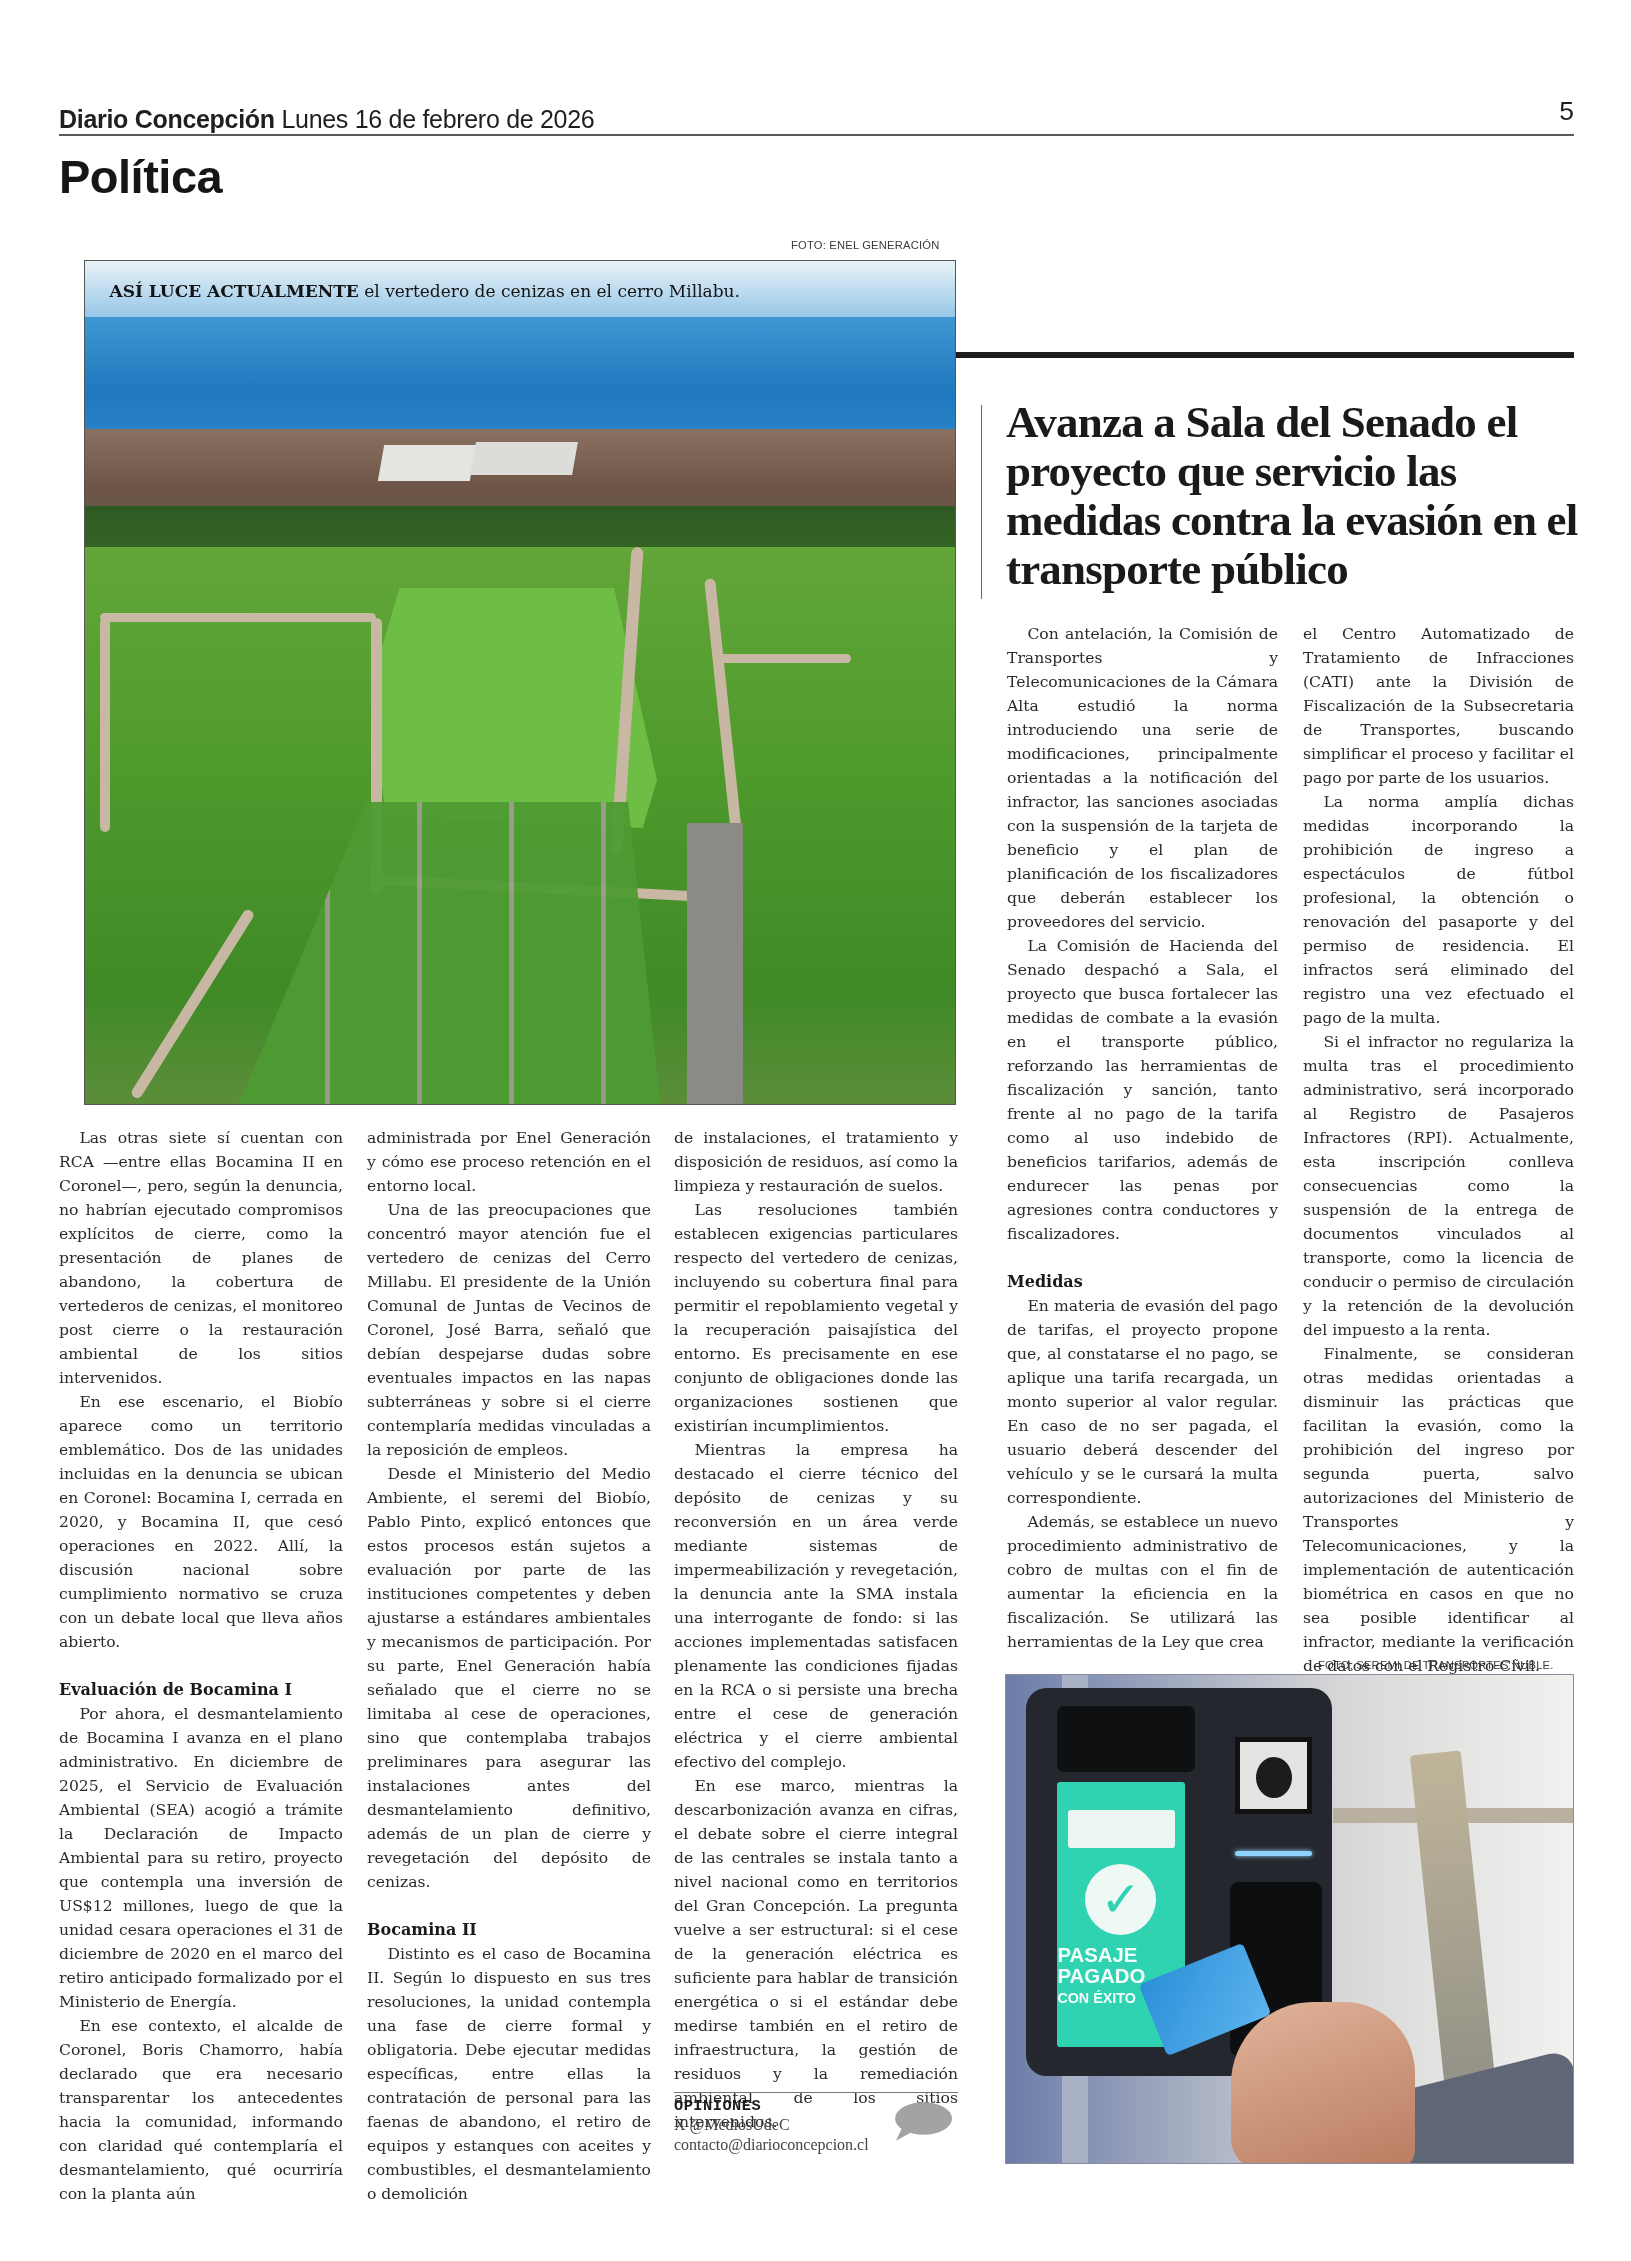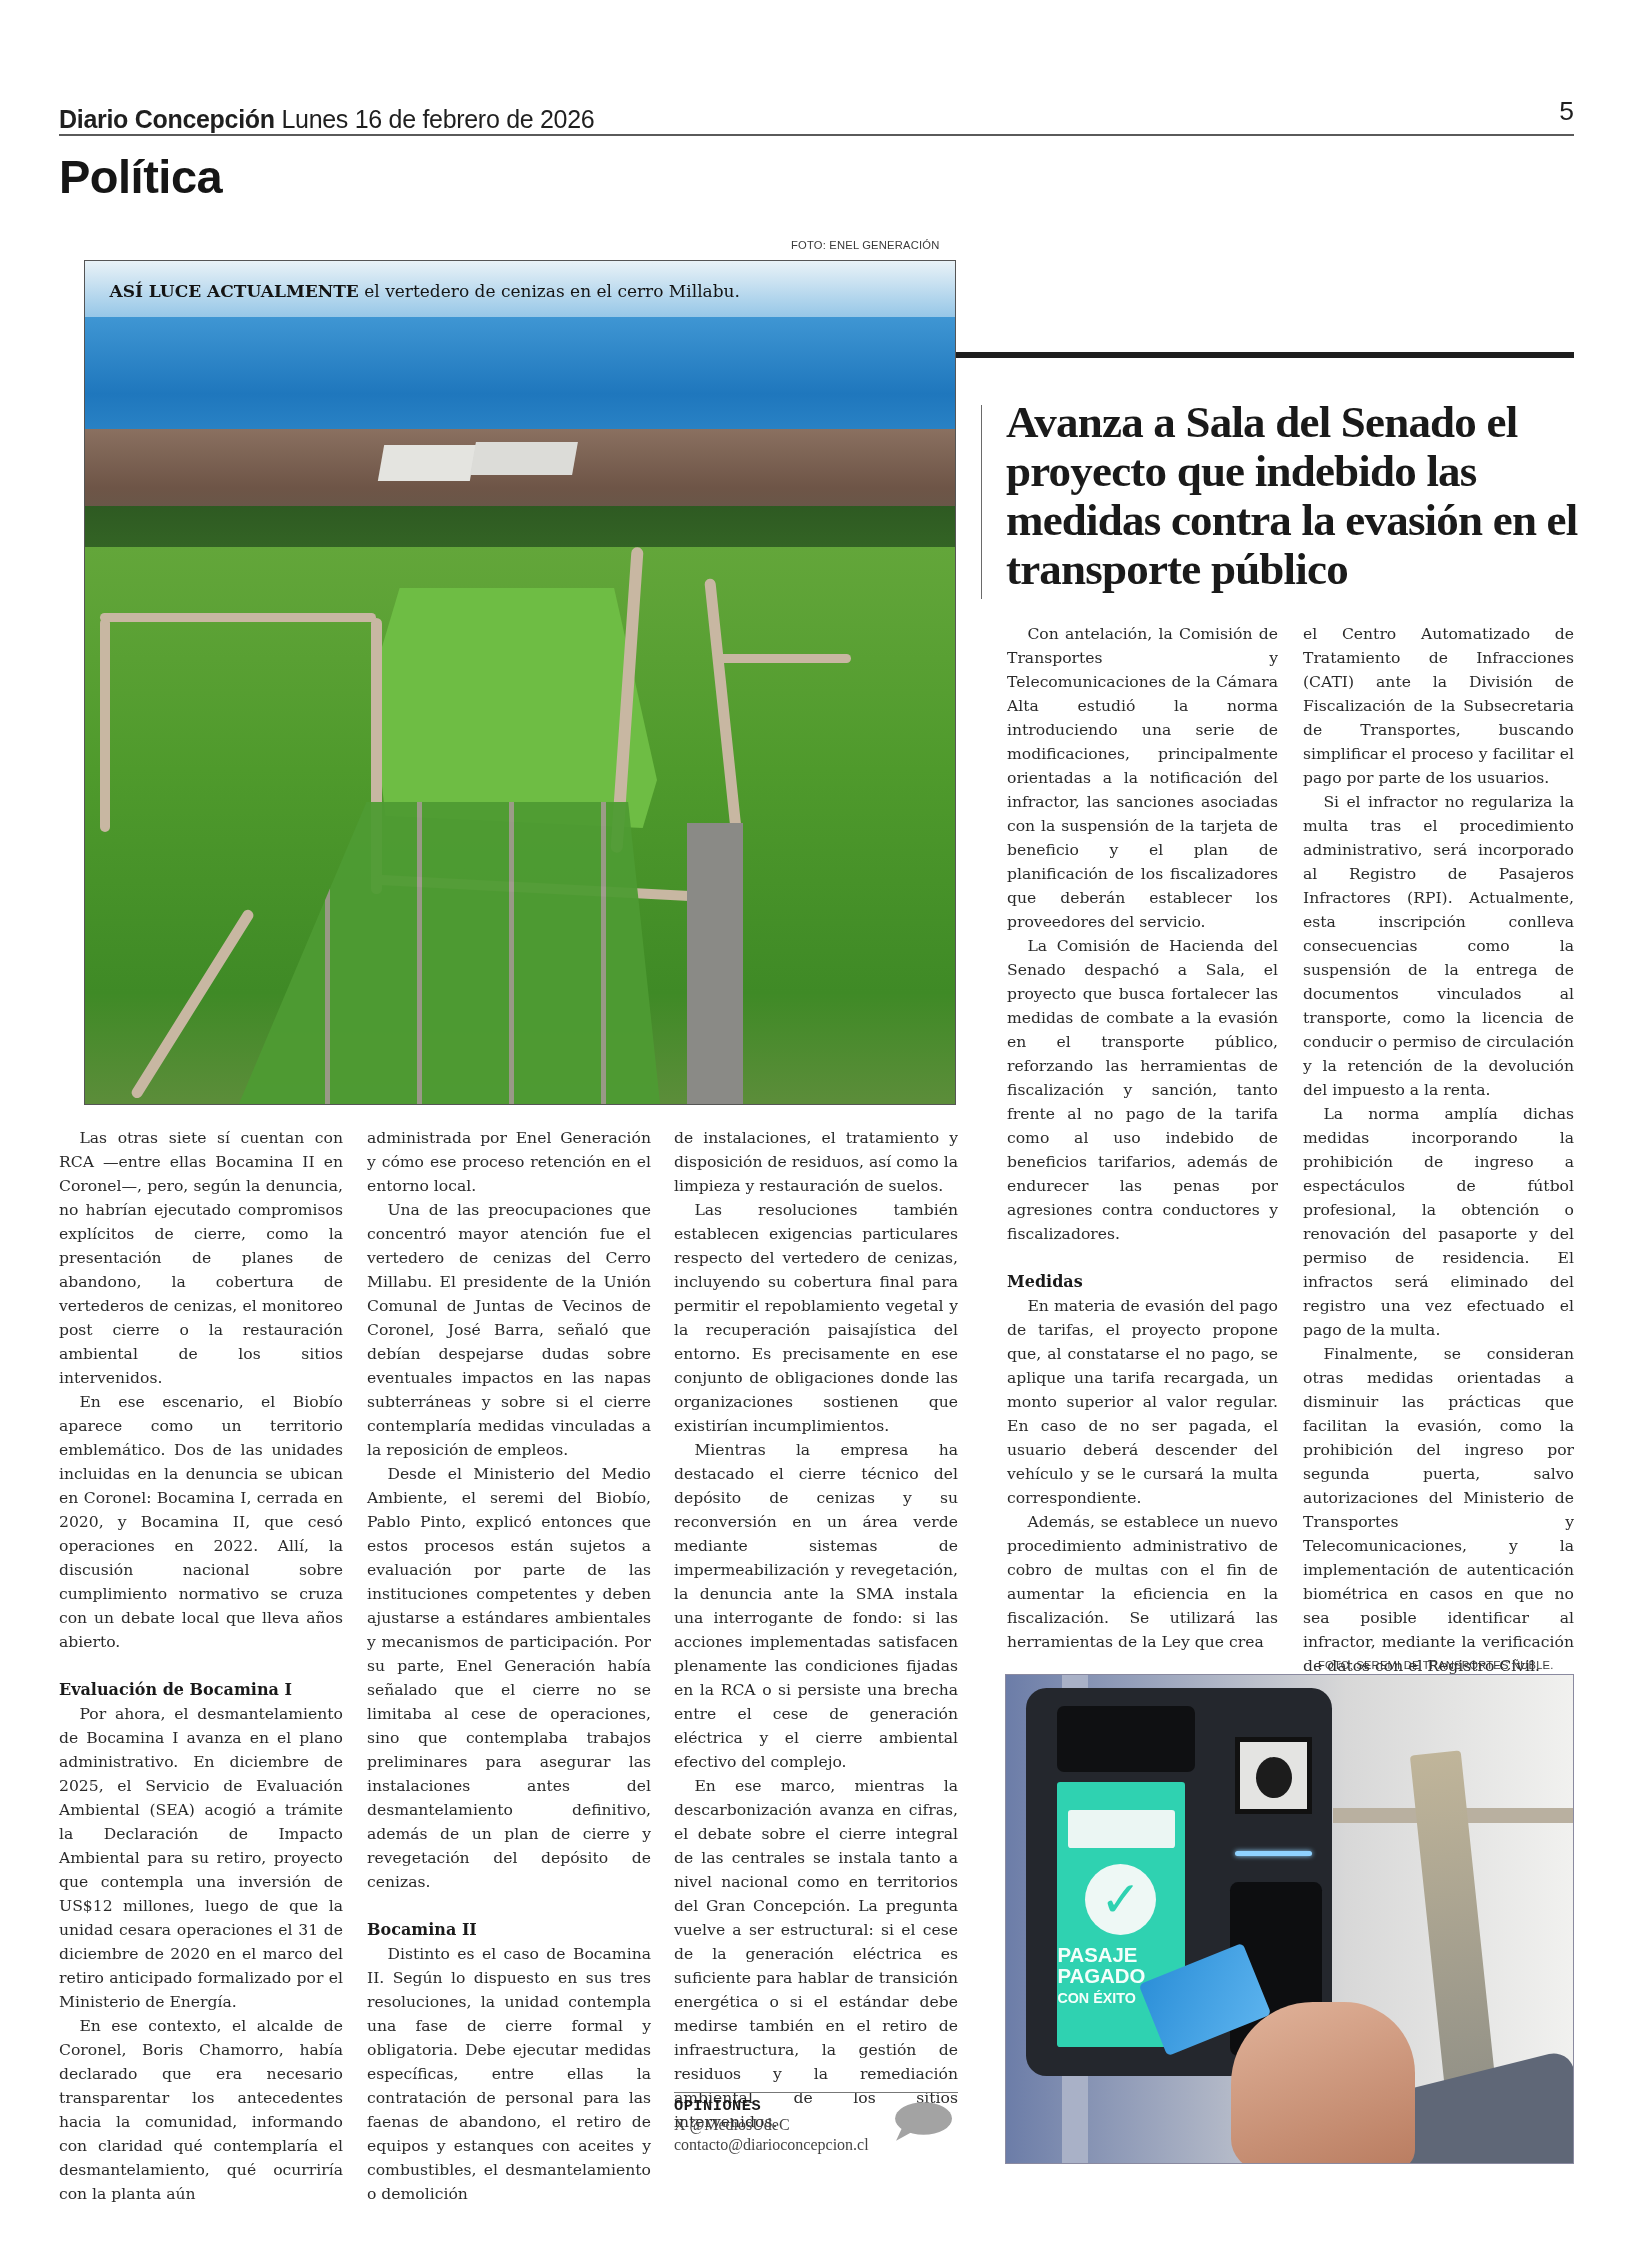--- a/index.html
+++ b/index.html
@@ -106,34 +106,34 @@
   <div class="grid-area"></div>
   <div class="gravel"></div>
   <div class="caption">
     <b>ASÍ LUCE ACTUALMENTE</b><span> el vertedero de cenizas en el cerro Millabu.</span>
   </div>
 </div>
 
 <div class="thick-rule"></div>
 
 <div class="headline-bar"></div>
-<h1 class="headline">Avanza a Sala del Senado el proyecto que indebido las medidas contra la evasión en el transporte público</h1>
+<h1 class="headline">Avanza a Sala del Senado el proyecto que servicio las medidas contra la evasión en el transporte público</h1>
 
 <div class="col col-r1">
     <p>Con antelación, la Comisión de Transportes y Telecomunicaciones de la Cámara Alta estudió la norma introduciendo una serie de modificaciones, principalmente orientadas a la notificación del infractor, las sanciones asociadas con la suspensión de la tarjeta de beneficio y el plan de planificación de los fiscalizadores que deberán establecer los proveedores del servicio.</p>
     <p>La Comisión de Hacienda del Senado despachó a Sala, el proyecto que busca fortalecer las medidas de combate a la evasión en el transporte público, reforzando las herramientas de fiscalización y sanción, tanto frente al no pago de la tarifa como al uso indebido de beneficios tarifarios, además de endurecer las penas por agresiones contra conductores y fiscalizadores.</p>
     <div class="spacer"></div>
     <h3>Medidas</h3>
     <p>En materia de evasión del pago de tarifas, el proyecto propone que, al constatarse el no pago, se aplique una tarifa recargada, un monto superior al valor regular. En caso de no ser pagada, el usuario deberá descender del vehículo y se le cursará la multa correspondiente.</p>
     <p>Además, se establece un nuevo procedimiento administrativo de cobro de multas con el fin de aumentar la eficiencia en la fiscalización. Se utilizará las herramientas de la Ley que crea</p>
   </div>
 <div class="col col-r2">
     <p class="noindent">el Centro Automatizado de Tratamiento de Infracciones (CATI) ante la División de Fiscalización de la Subsecretaria de Transportes, buscando simplificar el proceso y facilitar el pago por parte de los usuarios.</p>
+    <p>La norma amplía dichas medidas incorporando la prohibición de ingreso a espectáculos de fútbol profesional, la obtención o renovación del pasaporte y del permiso de residencia. El infractos será eliminado del registro una vez efectuado el pago de la multa.</p>
     <p>Si el infractor no regulariza la multa tras el procedimiento administrativo, será incorporado al Registro de Pasajeros Infractores (RPI). Actualmente, esta inscripción conlleva consecuencias como la suspensión de la entrega de documentos vinculados al transporte, como la licencia de conducir o permiso de circulación y la retención de la devolución del impuesto a la renta.</p>
-    <p>La norma amplía dichas medidas incorporando la prohibición de ingreso a espectáculos de fútbol profesional, la obtención o renovación del pasaporte y del permiso de residencia. El infractos será eliminado del registro una vez efectuado el pago de la multa.</p>
     <p>Finalmente, se consideran otras medidas orientadas a disminuir las prácticas que facilitan la evasión, como la prohibición del ingreso por segunda puerta, salvo autorizaciones del Ministerio de Transportes y Telecomunicaciones, y la implementación de autenticación biométrica en casos en que no sea posible identificar al infractor, mediante la verificación de datos con el Registro Civil.</p>
   </div>
 
 <div class="col col-l1">
     <p>Las otras siete sí cuentan con RCA —entre ellas Bocamina II en Coronel—, pero, según la denuncia, no habrían ejecutado compromisos explícitos de cierre, como la presentación de planes de abandono, la cobertura de vertederos de cenizas, el monitoreo post cierre o la restauración ambiental de los sitios intervenidos.</p>
     <p>En ese escenario, el Biobío aparece como un territorio emblemático. Dos de las unidades incluidas en la denuncia se ubican en Coronel: Bocamina I, cerrada en 2020, y Bocamina II, que cesó operaciones en 2022. Allí, la discusión nacional sobre cumplimiento normativo se cruza con un debate local que lleva años abierto.</p>
     <div class="spacer"></div>
     <h3>Evaluación de Bocamina I</h3>
     <p>Por ahora, el desmantelamiento de Bocamina I avanza en el plano administrativo. En diciembre de 2025, el Servicio de Evaluación Ambiental (SEA) acogió a trámite la Declaración de Impacto Ambiental para su retiro, proyecto que contempla una inversión de US$12 millones, luego de que la unidad cesara operaciones el 31 de diciembre de 2020 en el marco del retiro anticipado formalizado por el Ministerio de Energía.</p>
     <p>En ese contexto, el alcalde de Coronel, Boris Chamorro, había declarado que era necesario transparentar los antecedentes hacia la comunidad, informando con claridad qué contemplaría el desmantelamiento, qué ocurriría con la planta aún</p>

